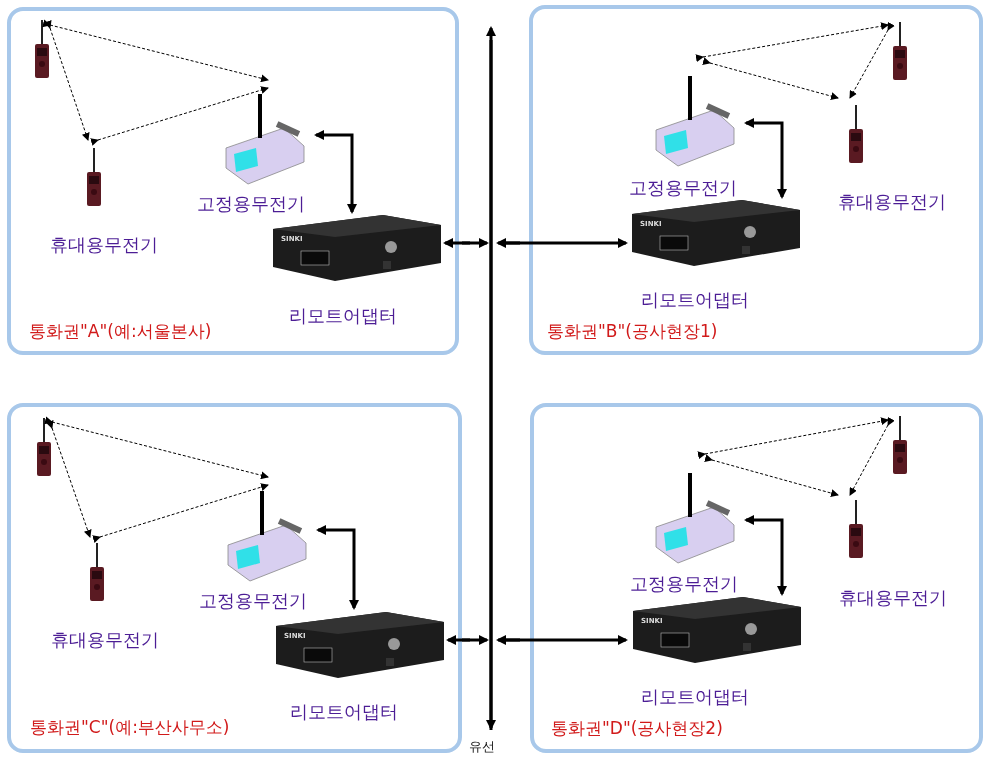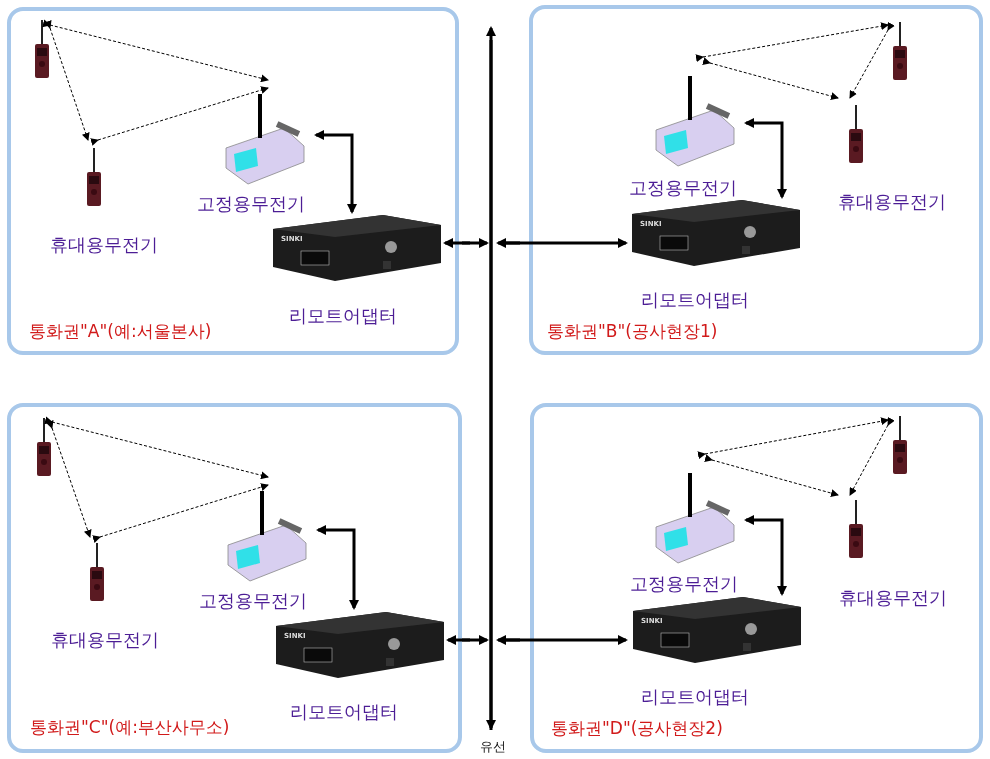--- a/index.html
+++ b/index.html
@@ -127,13 +127,13 @@
 <div class="label" style="left:199px;top:589px;">고정용무전기</div>
 <div class="label" style="left:51px;top:628px;">휴대용무전기</div>
 <div class="label" style="left:290px;top:700px;">리모트어댑터</div>
 <div class="zone-title" style="left:30px;top:716px;">통화권"C"(예:부산사무소)</div>
 
 <div class="label" style="left:630px;top:572px;">고정용무전기</div>
 <div class="label" style="left:839px;top:586px;">휴대용무전기</div>
 <div class="label" style="left:641px;top:685px;">리모트어댑터</div>
 <div class="zone-title" style="left:551px;top:717px;">통화권"D"(공사현장2)</div>
 
-<div class="wire-label" style="left:480px;top:738px;">유선</div>
+<div class="wire-label" style="left:469px;top:738px;">유선</div>
 
 </body></html>

